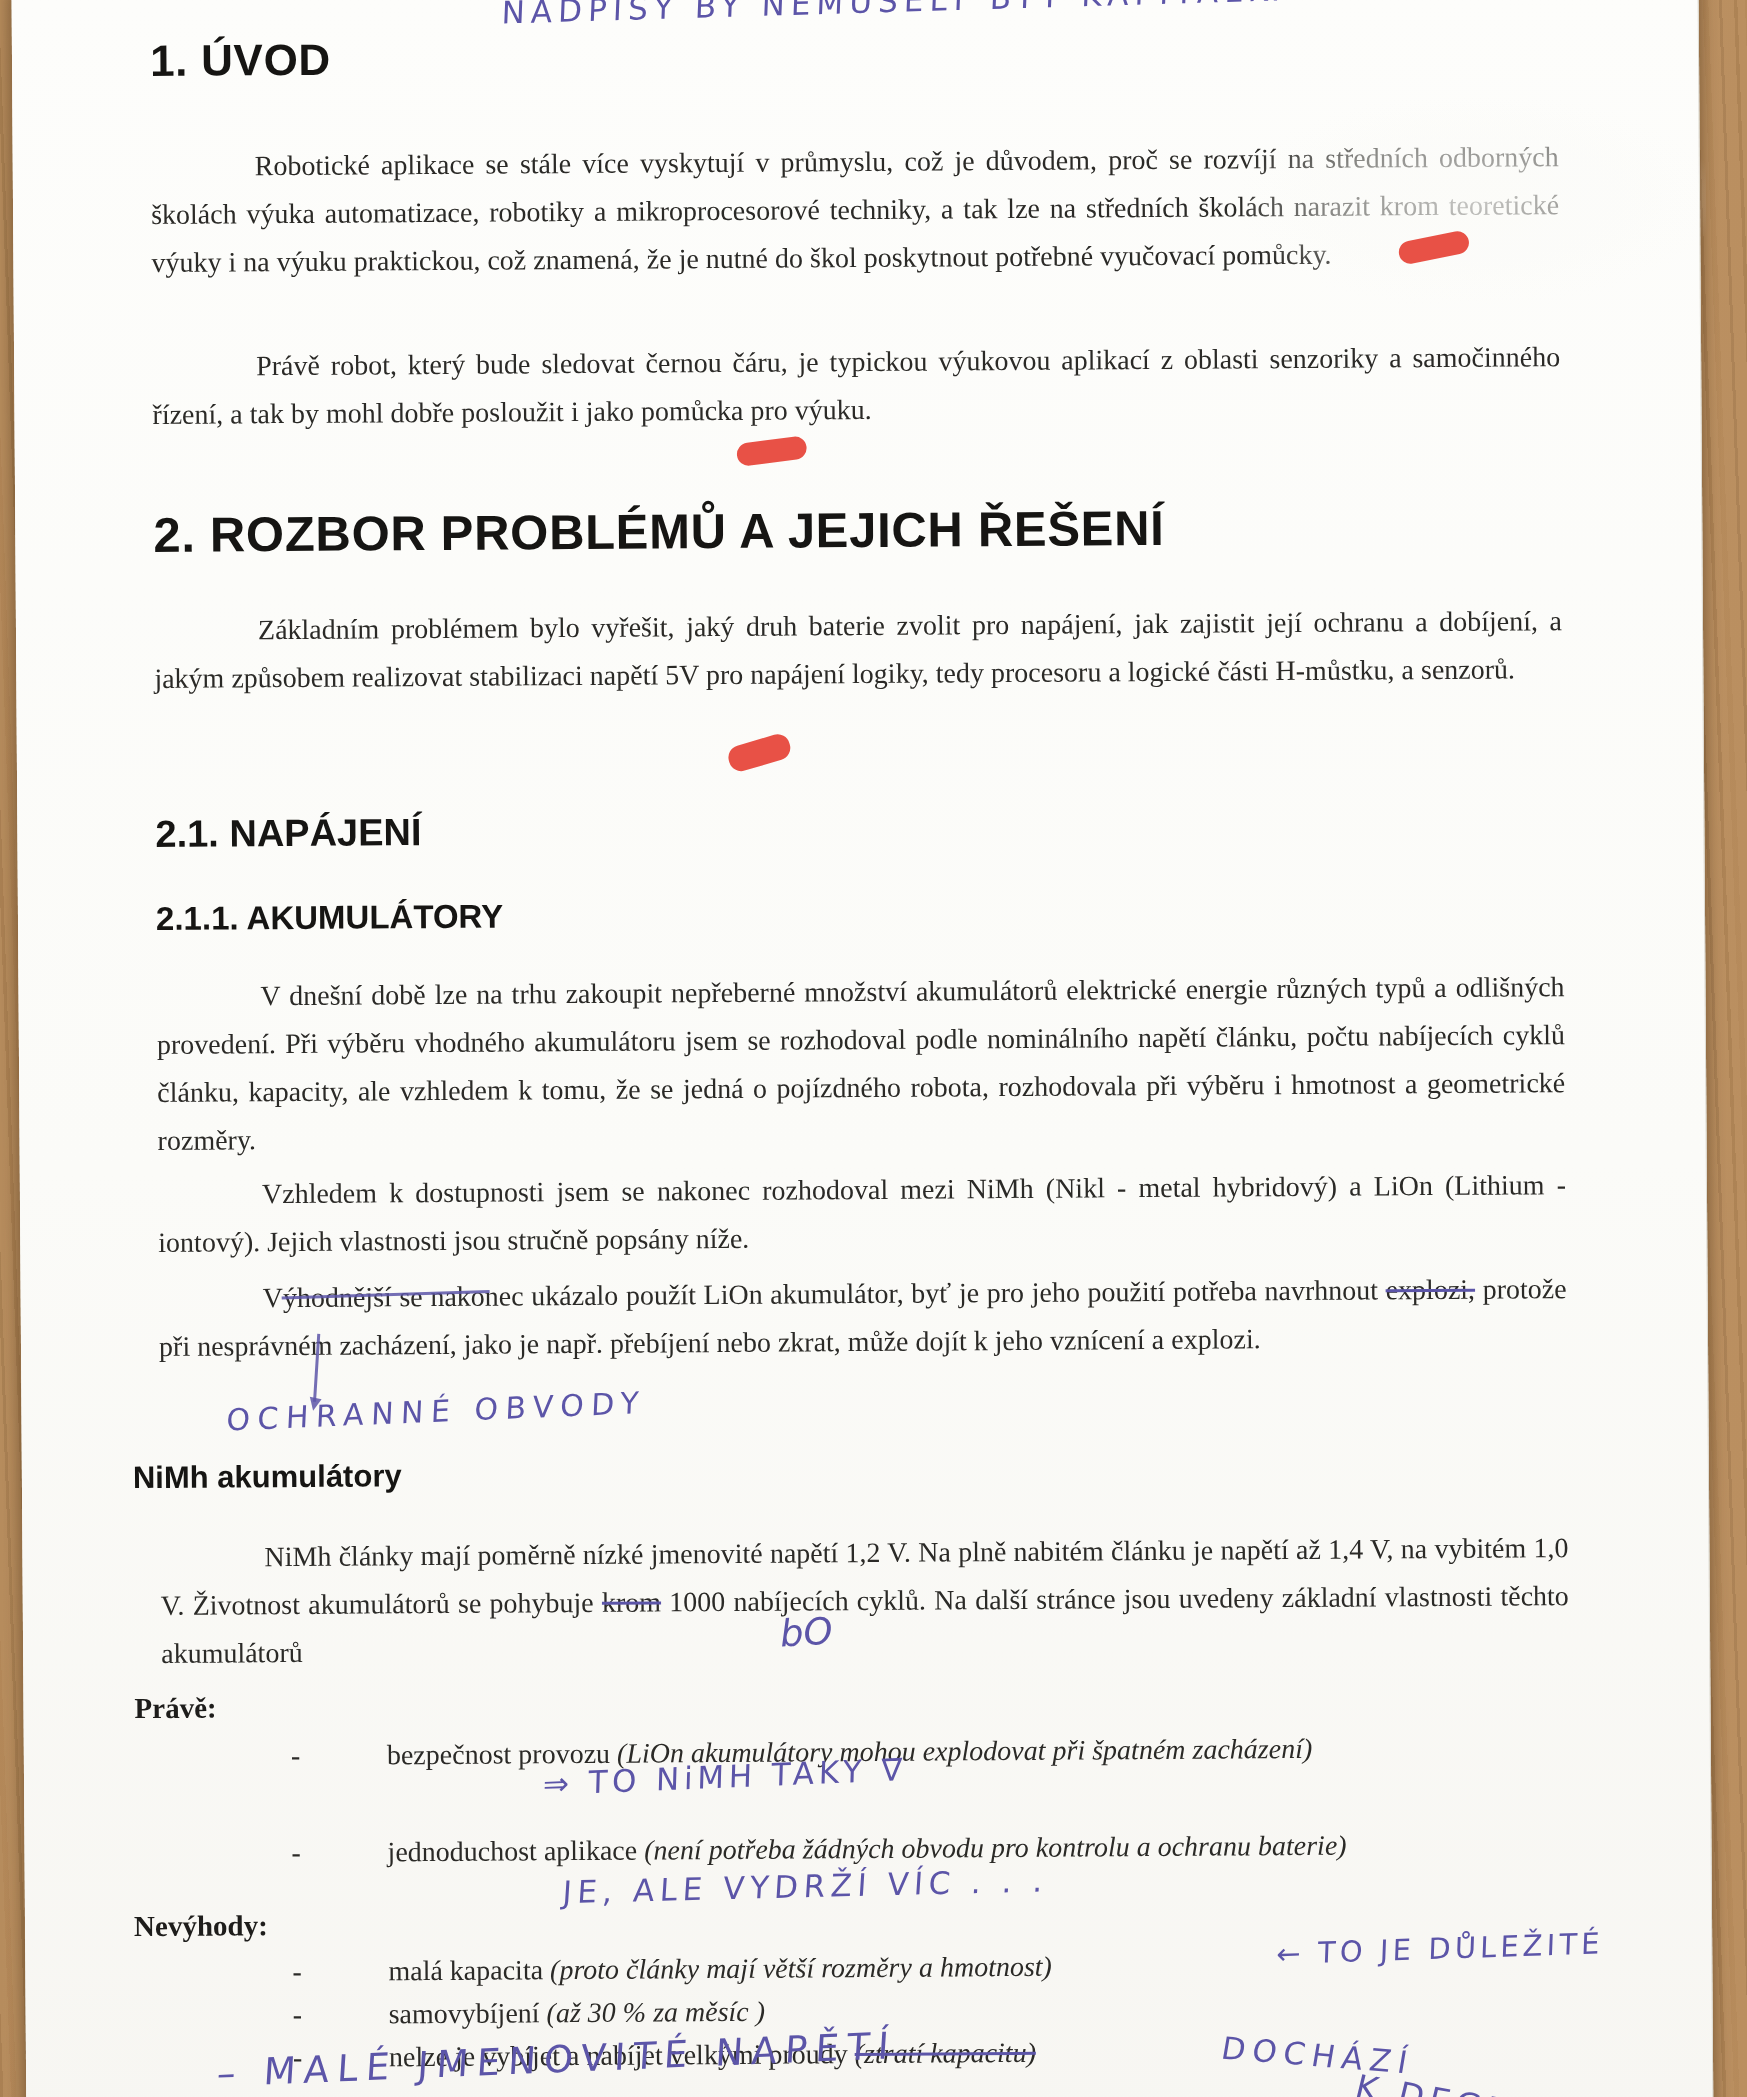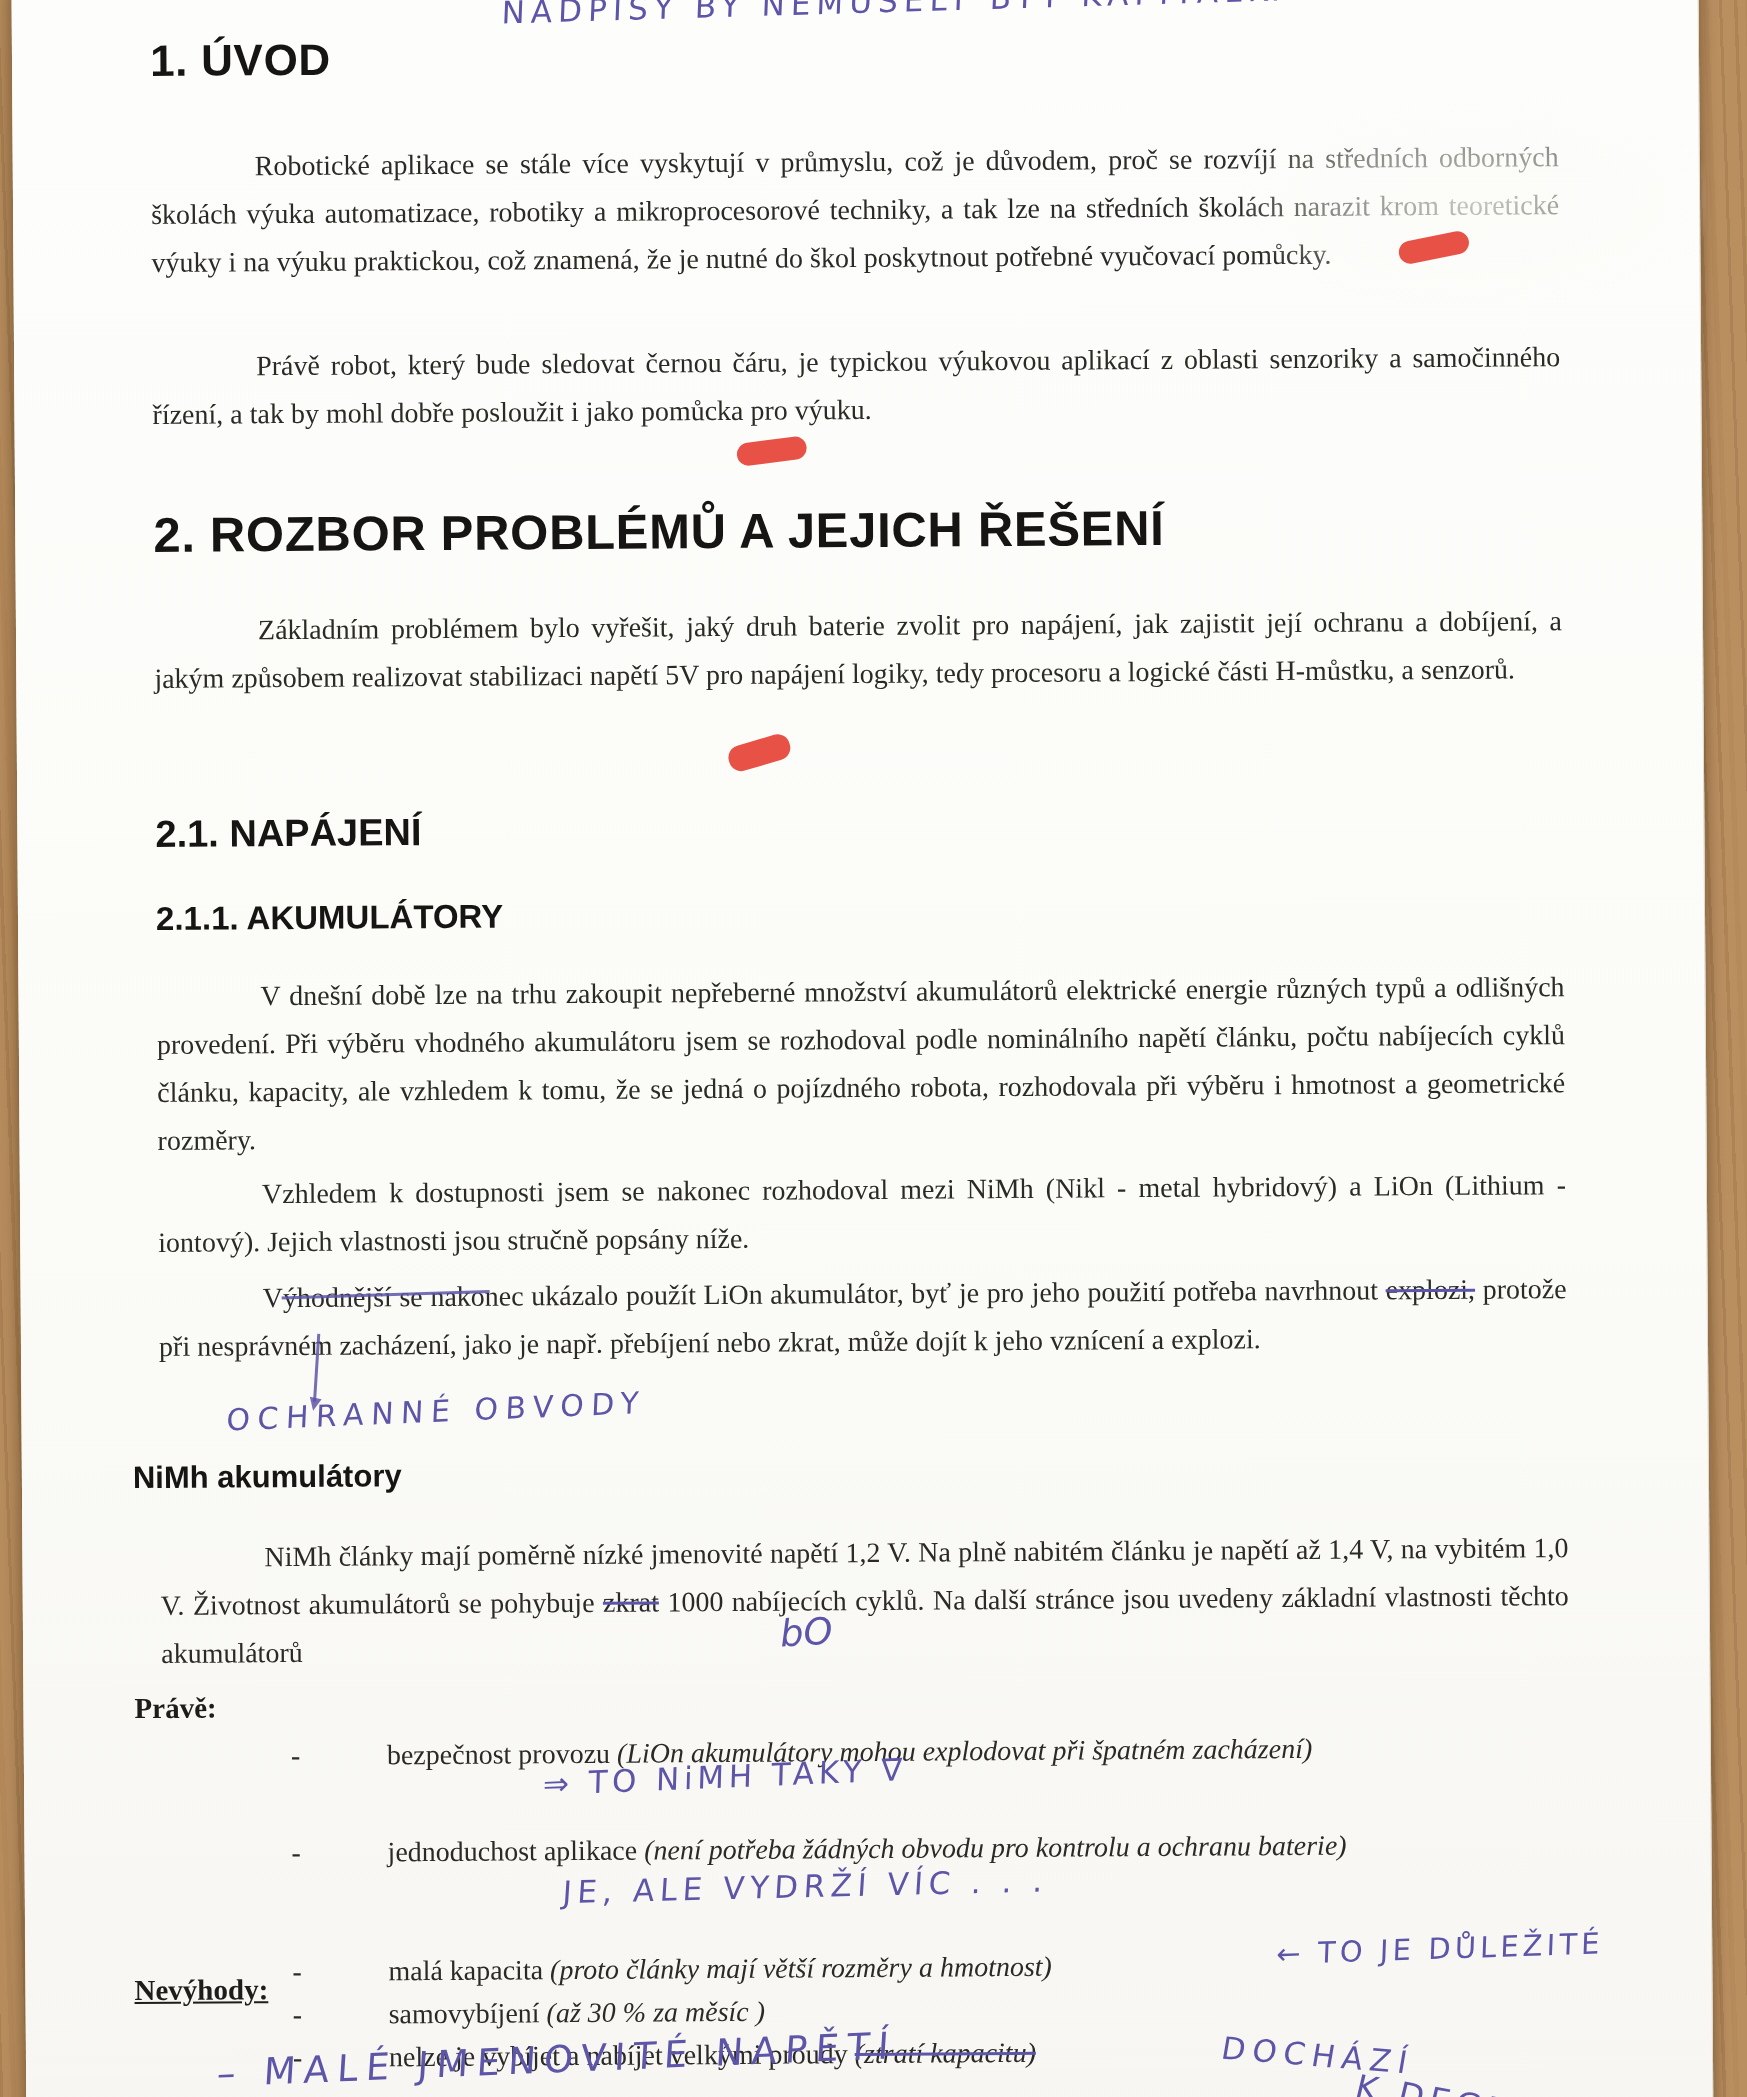--- a/index.html
+++ b/index.html
@@ -88,37 +88,37 @@
   <div class="abs penline" style="left:261px;top:1304px;width:208px;height:2.7px;transform:rotate(-1.4deg);"></div>
 
   <div class="abs penline" style="left:294px;top:1344px;width:2.7px;height:68px;transform:rotate(4deg);"></div>
   <div class="abs arrowhead" style="left:287px;top:1408px;transform:rotate(12deg);"></div>
 
   <div class="abs hw" style="left:205px;top:1412px;font-size:30px;letter-spacing:7.5px;transform:rotate(-2deg) skewX(-5deg);">OCHRANNÉ OBVODY</div>
 
   <div class="abs sans h5" style="left:111px;top:1469px;">NiMh akumulátory</div>
 
   <div class="abs serif p" style="top:1543px;">
-    <span>NiMh články mají poměrně nízké jmenovité napětí 1,2 V. Na plně nabitém článku je napětí až 1,4 V, na vybitém 1,0 V. Životnost akumulátorů se pohybuje </span><span class="xout">zkrat</span><span> 1000 nabíjecích cyklů. Na další stránce jsou uvedeny základní vlastnosti těchto akumulátorů</span>
+    <span>NiMh články mají poměrně nízké jmenovité napětí 1,2 V. Na plně nabitém článku je napětí až 1,4 V, na vybitém 1,0 V. Životnost akumulátorů se pohybuje </span><span class="xout">krom</span><span> 1000 nabíjecích cyklů. Na další stránce jsou uvedeny základní vlastnosti těchto akumulátorů</span>
   </div>
   <div class="abs hw" style="left:757px;top:1626px;font-size:37px;font-style:italic;transform:rotate(-3deg);">bO</div>
 
   <div class="abs serif blabel" style="left:111px;top:1701px;">Právě:</div>
 
   <div class="abs serif li" style="top:1742px;">
     <span class="dash">-</span><span>bezpečnost provozu </span><span class="it">(LiOn akumulátory mohou explodovat při špatném zacházení)</span>
   </div>
   <div class="abs hw" style="left:519px;top:1778px;font-size:31px;letter-spacing:4.8px;transform:rotate(-2deg) skewX(-4deg);">⇒ TO NiMH TAKY ∇</div>
 
   <div class="abs serif li" style="top:1839px;">
     <span class="dash">-</span><span>jednoduchost aplikace </span><span class="it">(není potřeba žádných obvodu pro kontrolu a ochranu baterie)</span>
   </div>
   <div class="abs hw" style="left:538px;top:1886px;font-size:31px;letter-spacing:5.5px;transform:rotate(-1deg) skewX(-5deg);">JE, ALE VYDRŽÍ VÍC . . .</div>
 
-  <div class="abs serif blabel" style="left:109px;top:1983px;text-decoration:underline;">Nevýhody:</div>
+  <div class="abs serif blabel" style="left:109px;top:1919px;">Nevýhody:</div>
 
   <div class="abs serif li" style="top:1958px;">
     <span class="dash">-</span><span>malá kapacita </span><span class="it">(proto články mají větší rozměry a hmotnost)</span>
   </div>
   <div class="abs hw" style="left:1251px;top:1954px;font-size:29px;letter-spacing:4.1px;transform:rotate(-1.5deg) skewX(-4deg);">← TO JE DŮLEŽITÉ</div>
 
   <div class="abs serif li" style="top:2001px;">
     <span class="dash">-</span><span>samovybíjení </span><span class="it">(až 30 % za měsíc )</span>
   </div>
 

